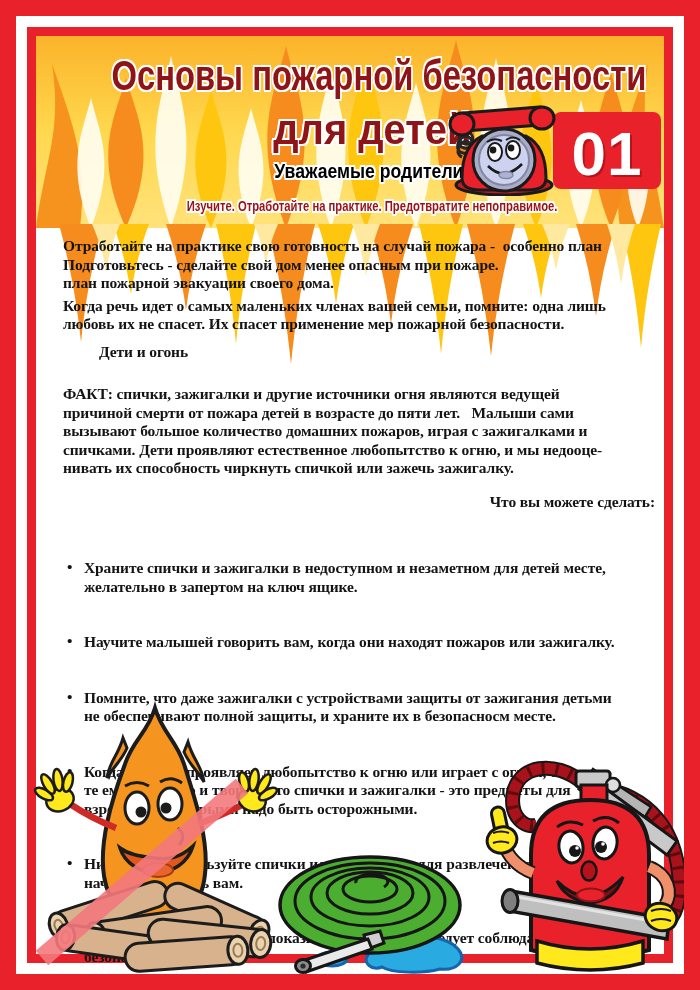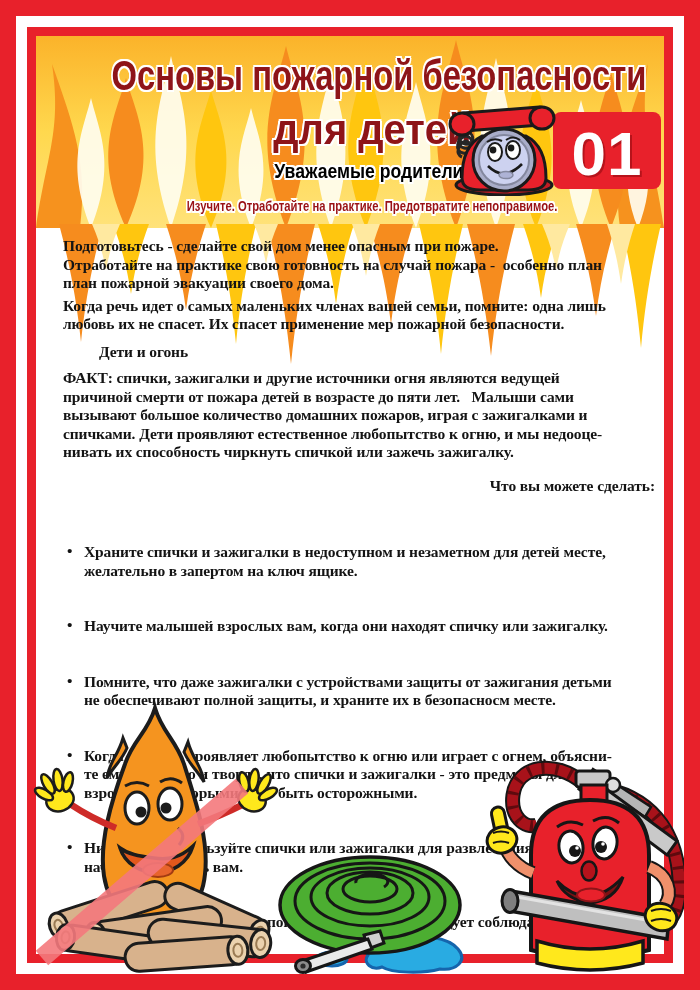--- a/index.html
+++ b/index.html
@@ -27,21 +27,21 @@
   }
   .phone-svg{position:absolute;left:432px;top:100px;z-index:3;}
   .body-text{
     position:absolute;left:63px;top:237px;width:592px;z-index:2;
     font-family:"Liberation Serif",serif;font-weight:bold;font-size:15.5px;
     line-height:18.5px;color:#141414;letter-spacing:-0.1px;
   }
   .body-text div{white-space:pre;}
   .p2{margin-top:4px;}
   .h-cf{margin-top:9px;padding-left:36px;font-family:Liberation Serif, serif;}
-  .fact{margin-top:8px;}
+  .fact{margin-top:24px;}
   .h-do{margin-top:15px;padding-left:36px;text-align:right;}
   .bullets{margin-top:11px;}
   .bullet{position:relative;padding-left:21px;}
   .bullet .dot{position:absolute;left:4px;top:-1px;}
   .fig{position:absolute;z-index:3;}
   .fig-campfire{left:30px;top:700px;}
   .fig-hose{left:272px;top:843px;}
   .fig-ext{left:455px;top:755px;}
 </style>
 </head>
@@ -137,28 +137,28 @@
       <circle cx="61" cy="50" r="3.4" fill="#1A1A1A"></circle>
       <circle cx="79" cy="48" r="3.4" fill="#1A1A1A"></circle>
       <path d="M55,42 Q62,37 70,41" fill="none" stroke="#1A1A1A" stroke-width="2"></path>
       <path d="M74,40 Q81,35 88,40" fill="none" stroke="#1A1A1A" stroke-width="2"></path>
       <path d="M56,66 Q72,82 90,64" fill="none" stroke="#1A1A1A" stroke-width="2.6"></path>
       <ellipse cx="74" cy="75" rx="7" ry="3.6" fill="#AEB3D6" stroke="#84889F" stroke-width="1.5"></ellipse>
     </g>
   </svg>
 
   <div class="body-text">
-    <div class="p1"><div>Подготовьтесь - сделайте свой дом менее опасным при пожаре.</div><div>Отработайте на практике свою готовность на случай пожара -  особенно план</div><div>план пожарной эвакуации своего дома.</div></div>
+    <div class="p1"><div>Отработайте на практике свою готовность на случай пожара -  особенно план</div><div>Подготовьтесь - сделайте свой дом менее опасным при пожаре.</div><div>план пожарной эвакуации своего дома.</div></div>
     <div class="p2"><div>Когда речь идет о самых маленьких членах вашей семьи, помните: одна лишь</div><div>любовь их не спасет. Их спасет применение мер пожарной безопасности.</div></div>
     <div class="h-cf">Дети и огонь</div>
     <div class="fact"><div>ФАКТ: спички, зажигалки и другие источники огня являются ведущей</div><div>причиной смерти от пожара детей в возрасте до пяти лет.   Малыши сами</div><div>вызывают большое количество домашних пожаров, играя с зажигалками и</div><div>спичками. Дети проявляют естественное любопытство к огню, и мы недооце-</div><div>нивать их способность чиркнуть спичкой или зажечь зажигалку.</div></div>
     <div class="h-do">Что вы можете сделать:</div>
     <div class="bullets">
       <div class="bullet"><span class="dot">•</span><div class="bl"><div>Храните спички и зажигалки в недоступном и незаметном для детей месте,</div><div>желательно в запертом на ключ ящике.</div></div></div>
-      <div class="bullet"><span class="dot">•</span><div class="bl"><div>Научите малышей взрослых вам, когда они находят спичку или зажигалку.</div></div></div>
+      <div class="bullet"><span class="dot">•</span><div class="bl"><div>Научите малышей говорить вам, когда они находят пожаров или зажигалку.</div></div></div>
       <div class="bullet"><span class="dot">•</span><div class="bl"><div>Помните, что даже зажигалки с устройствами защиты от зажигания детьми</div><div>не обеспечивают полной защиты, и храните их в безопасносм месте.</div></div></div>
       <div class="bullet"><span class="dot">•</span><div class="bl"><div>Когда ребенок проявляет любопытство к огню или играет с огнем, объясни-</div><div>те ему спокойно и твордо, что спички и зажигалки - это предметы для</div><div>взрослых, с которыми надо быть осторожными.</div></div></div>
       <div class="bullet"><span class="dot">•</span><div class="bl"><div>Никогда не используйте спички или зажигалки для развлечения. Дети могут</div><div>начать подражать вам.</div></div></div>
       <div class="bullet"><span class="dot">•</span><div class="bl"><div>Предупреждайте пожары, показывая детям. как следует соблюдать правила</div><div>безопасности дома.</div></div></div>
       
     </div>
   </div>
 
   <svg class="fig fig-campfire" width="250" height="274" viewBox="0 0 250 274">
     <g>

